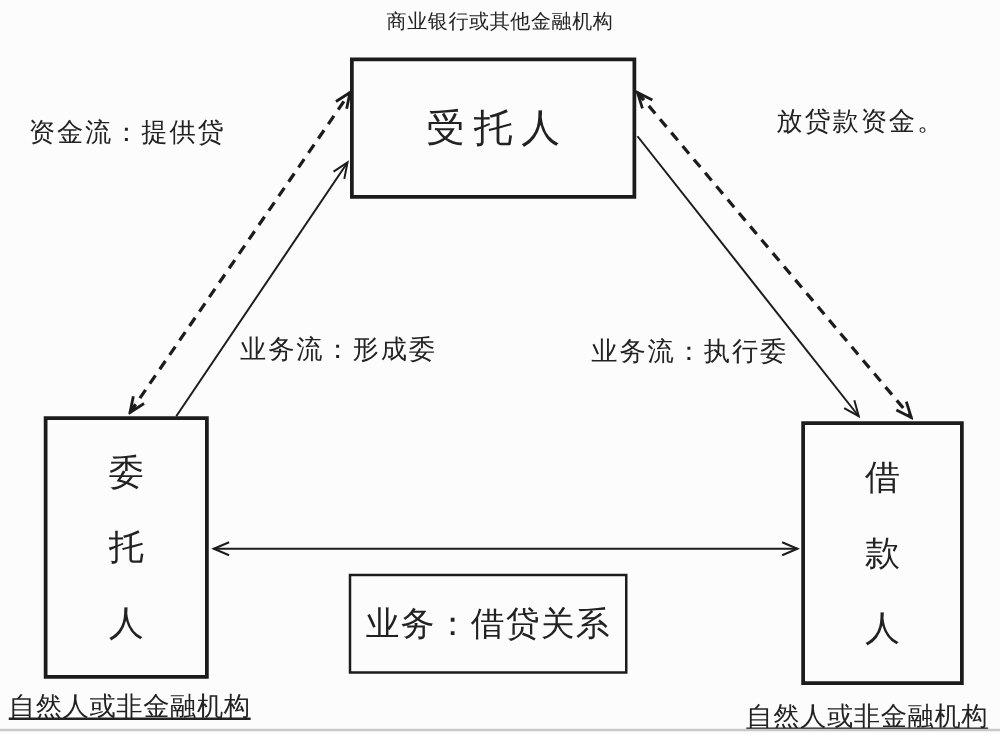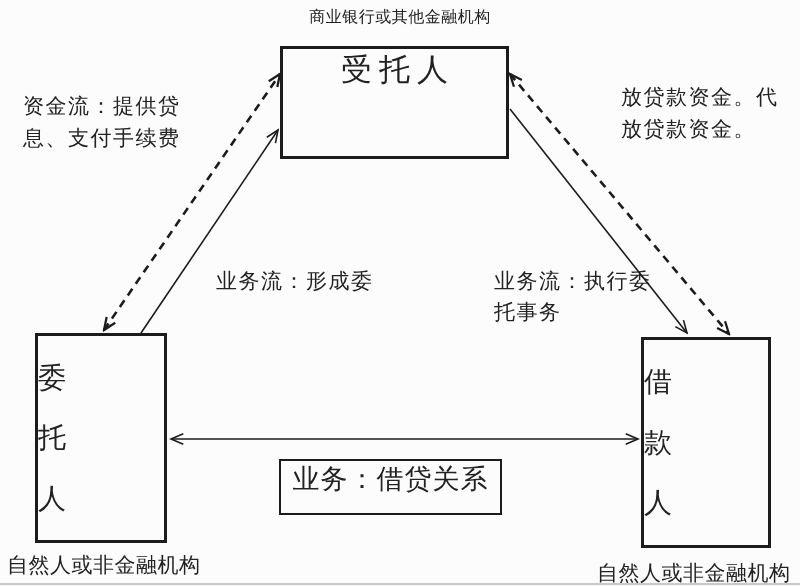--- a/index.html
+++ b/index.html
@@ -5,40 +5,40 @@
   html,body{margin:0;padding:0;}
   body{
     width:800px;height:587px;position:relative;overflow:hidden;
     background:#fcfcfc;
     font-family:"Liberation Serif","DejaVu Serif",serif;
     color:#222;
   }
   .abs{position:absolute;}
   .node-box{
     position:absolute;border:3px solid #1c1c1c;background:#fcfcfc;
-    display:flex;justify-content:center;box-sizing:border-box;
+    display:flex;align-items:center;justify-content:center;box-sizing:border-box;
   }
   .trustee-box{left:280px;top:46px;width:229px;height:113px;}
   .trustee-box .node-label{font-size:31px;letter-spacing:7px;text-indent:7px;}
   .vert-box{flex-direction:column;justify-content:space-evenly;font-size:28px;}
   .principal-box{left:35px;top:333px;width:132px;height:210px;}
   .borrower-box{left:641px;top:337px;width:130px;height:211px;}
   .relation-box{
-    left:279px;top:459px;width:223px;height:56px;border-width:2px;
+    left:279px;top:459px;width:223px;height:80px;border-width:2px;
     font-size:27px;letter-spacing:1px;
   }
   .top-label{
     left:0;right:0;top:7px;text-align:center;font-size:16px;letter-spacing:0.5px;
   }
   .flow-text{font-size:21px;line-height:32px;letter-spacing:1.5px;white-space:nowrap;}
   .funds-left{left:23px;top:90px;}
   .funds-right{left:621px;top:81px;}
-  .biz-left{left:216px;top:266px;line-height:31px;}
-  .biz-right{left:494px;top:266px;line-height:31px;}
-  .footnote{font-size:21px;letter-spacing:0.5px;white-space:nowrap;}
+  .biz-left{left:192px;top:266px;line-height:31px;font-family:Liberation Mono, monospace;}
+  .biz-right{left:473px;top:266px;line-height:31px;}
+  .footnote{font-size:21px;letter-spacing:0.5px;white-space:nowrap;text-decoration:underline;}
   .footnote-left{left:7px;top:551px;}
   .footnote-right{left:597px;top:559px;}
   .arrow-layer{left:0;top:0;width:800px;height:587px;pointer-events:none;}
   .bottom-rule{left:0;top:583px;width:800px;height:2px;background:#c9c9c9;}
 </style>
 </head>
 <body>
 
 <div class="abs top-label">商业银行或其他金融机构</div>
 
@@ -57,35 +57,32 @@
   <span>款</span>
   <span>人</span>
 </div>
 
 <div class="node-box relation-box">
   <span>业务：借贷关系</span>
 </div>
 
 <div class="abs flow-text funds-left">
   <div>资金流：提供贷</div>
-  <div>息、支付手续费</div>
 </div>
 
 <div class="abs flow-text funds-right">
-  <div>放贷款资金。代</div>
   <div>放贷款资金。</div>
 </div>
 
 <div class="abs flow-text biz-left">
   <div>业务流：形成委</div>
 </div>
 
 <div class="abs flow-text biz-right">
   <div>业务流：执行委</div>
-  <div>托事务</div>
 </div>
 
 <div class="abs footnote footnote-left">自然人或非金融机构</div>
 <div class="abs footnote footnote-right">自然人或非金融机构</div>
 
 <svg class="abs arrow-layer" width="800" height="587" viewBox="0 0 800 587" xmlns="http://www.w3.org/2000/svg">
   <defs>
     <marker id="ahThin" viewBox="0 0 18 18" refX="16" refY="9" markerWidth="17" markerHeight="17" markerUnits="userSpaceOnUse" orient="auto-start-reverse">
       <path d="M3,3.5 L16,9 L3,14.5" fill="none" stroke="#1c1c1c" stroke-width="1.7"></path>
     </marker>

